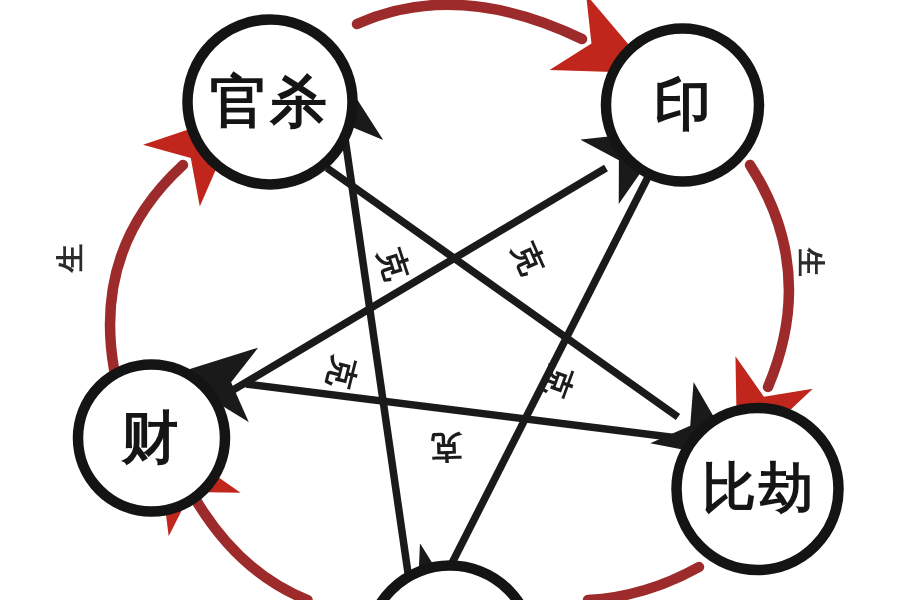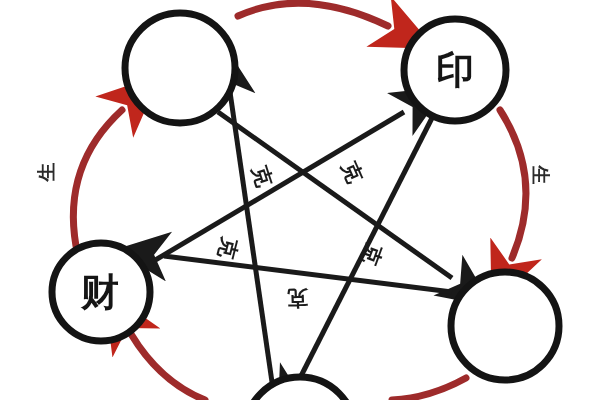--- a/index.html
+++ b/index.html
@@ -85,21 +85,23 @@
 
     <g fill="#ffffff" stroke="#141414" stroke-width="7">
       <circle cx="180" cy="68" r="55"></circle>
       <circle cx="455" cy="70" r="51"></circle>
       <circle cx="505" cy="326" r="54"></circle>
       <circle cx="300" cy="432" r="55"></circle>
       <circle cx="101" cy="292" r="49"></circle>
     </g>
   </svg>
 
+  <div class="node-label" style="left:180px;top:68px;font-size:38px;">官杀</div>
   <div class="node-label" style="left:456px;top:70px;font-size:38px;">印</div>
+  <div class="node-label" style="left:506px;top:326px;font-size:36px;">比劫</div>
 
   <div class="node-label" style="left:101px;top:292px;font-size:38px;">财</div>
 
   <div class="edge-label sheng-label" style="left:47px;top:172px;font-size:19px;transform:translate(-50%,-50%) rotate(-90deg);">生</div>
   <div class="edge-label sheng-label" style="left:540px;top:175px;font-size:19px;transform:translate(-50%,-50%) rotate(90deg);">生</div>
 
   <div class="edge-label" style="left:262px;top:176px;font-size:21px;transform:translate(-50%,-50%) rotate(72deg);">克</div>
   <div class="edge-label" style="left:352px;top:172px;font-size:21px;transform:translate(-50%,-50%) rotate(66deg);">克</div>
   <div class="edge-label" style="left:228px;top:248px;font-size:21px;transform:translate(-50%,-50%) rotate(104deg);">克</div>
   <div class="edge-label" style="left:372px;top:254px;font-size:21px;transform:translate(-50%,-50%) rotate(110deg);">克</div>

